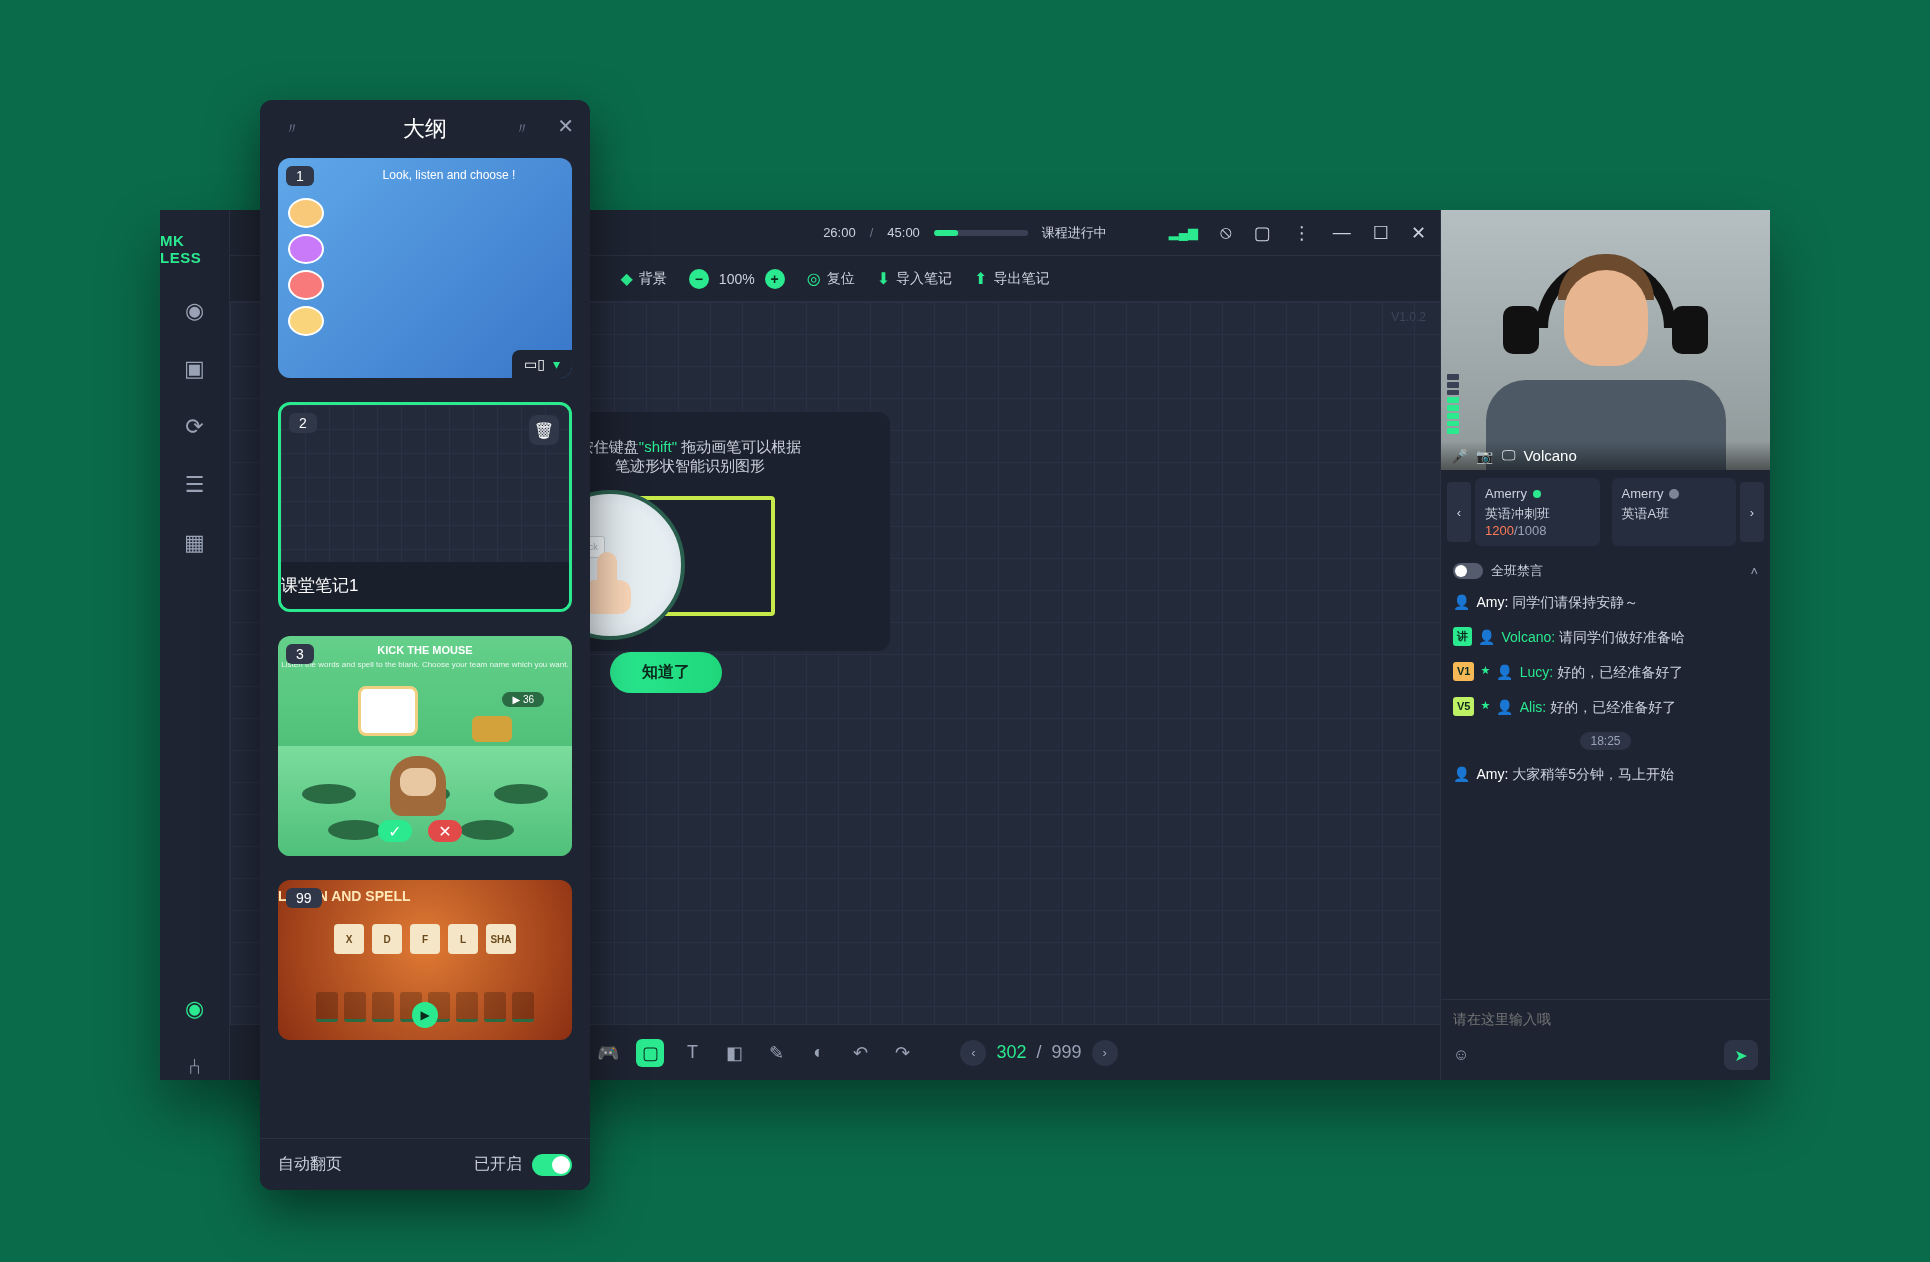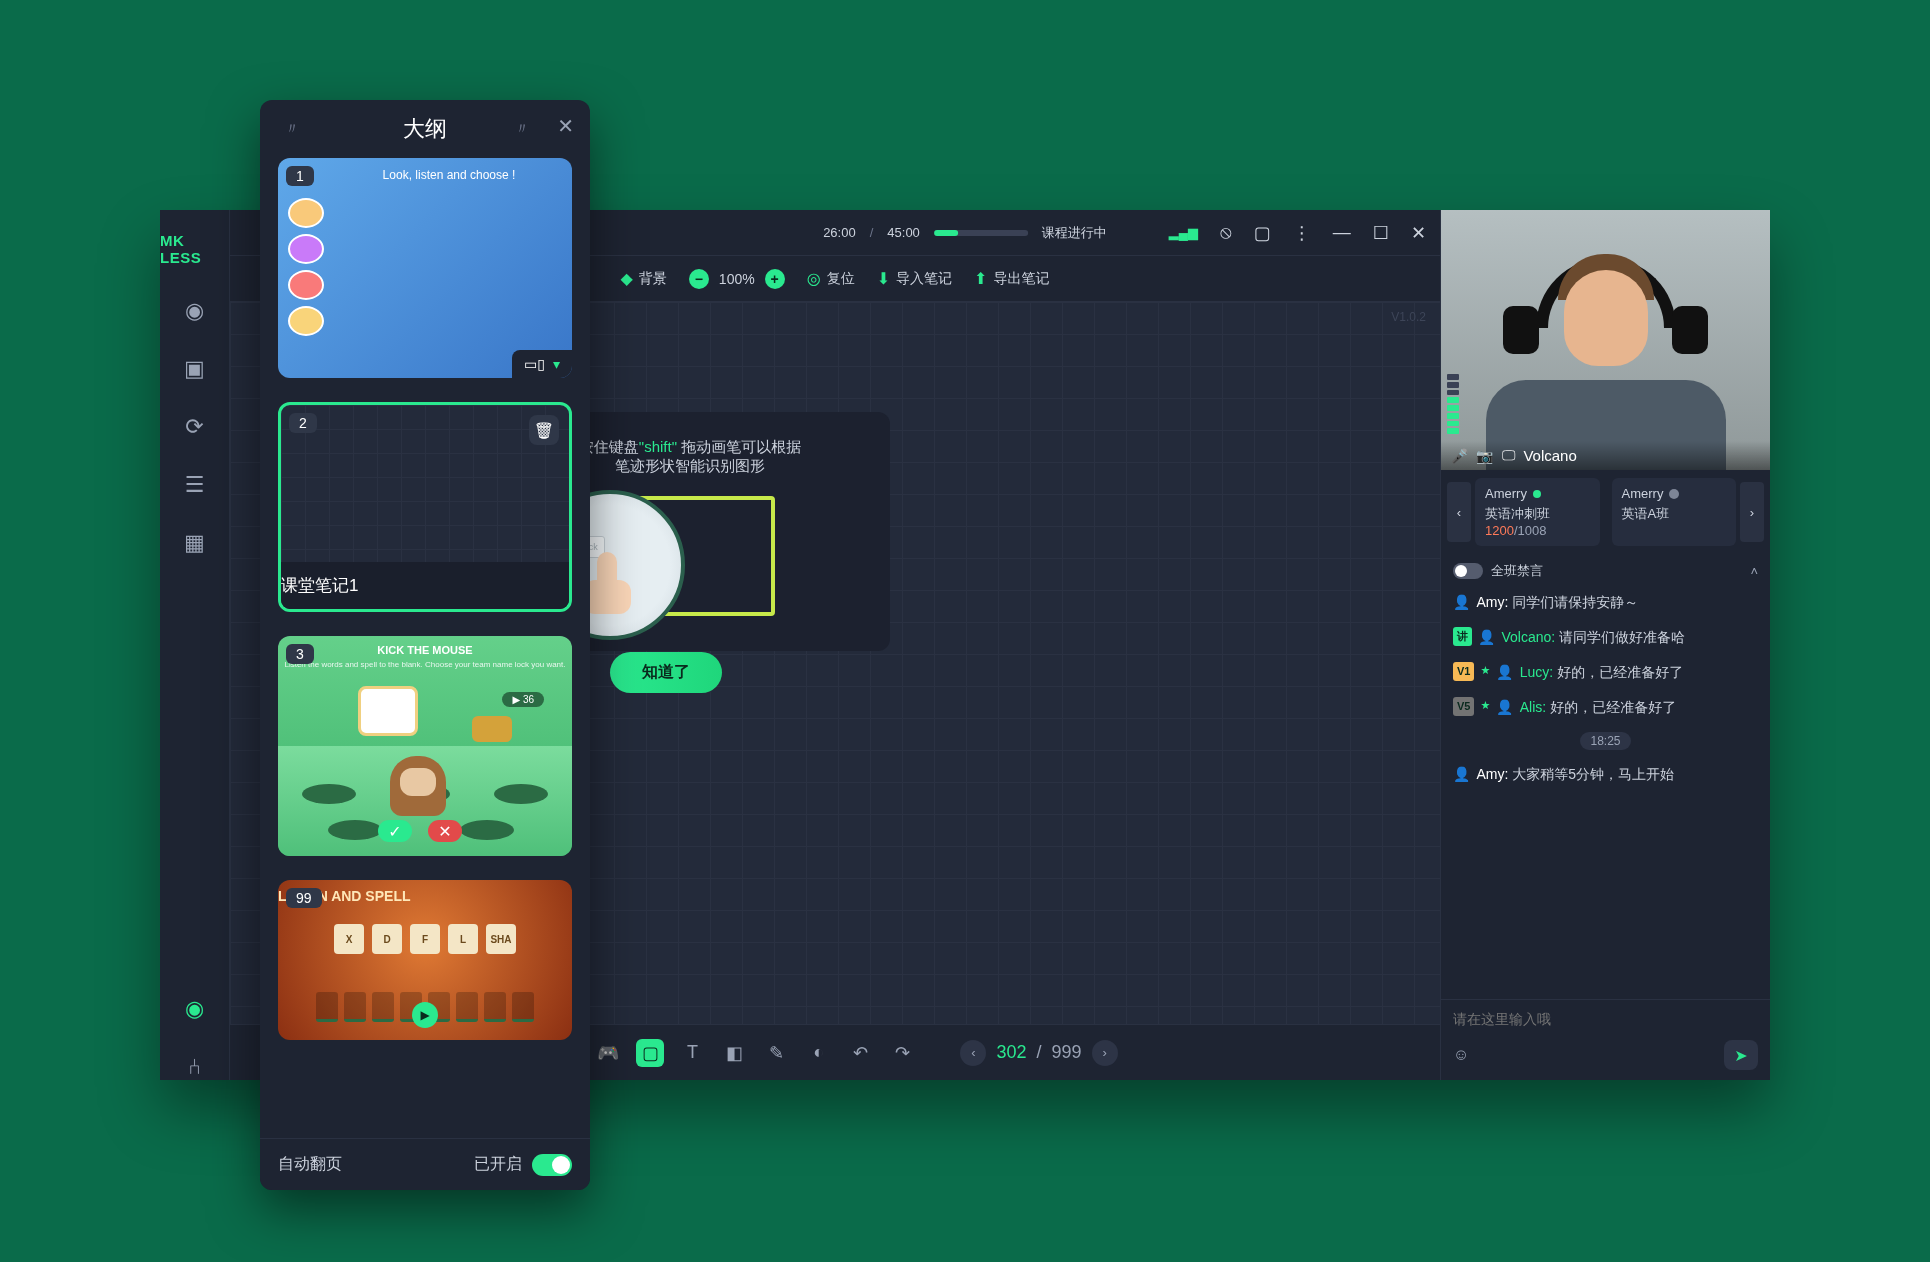--- a/index.html
+++ b/index.html
@@ -142,21 +142,21 @@
 .chat-section { flex:1; display:flex; flex-direction:column; }
 .mute-row { display: flex; align-items: center; justify-content:space-between; padding: 8px 12px; color: #ccd2dd; font-size: 13px; }
 .mute-row .toggle { width: 30px; height: 16px; background: #555c6e; border-radius: 8px; position: relative; cursor:pointer;}
 .mute-row .toggle::after { content: ""; position: absolute; left: 2px; top: 2px; width: 12px; height: 12px; background: #fff; border-radius: 50%; }
 .mute-row .collapse{color:#9aa3b5; cursor:pointer;}
 
 .chat-list { flex:1; padding: 4px 12px; overflow:hidden; display:flex; flex-direction:column; gap:14px; font-size:14px;}
 .chat-msg { display:flex; gap:6px; align-items:flex-start; color:#ccd2dd; line-height:1.5;}
 .chat-msg .badge { font-size:11px; padding:1px 4px; border-radius:3px; background:#2ae98f; color:#0a2a1e; font-weight:600;}
 .chat-msg .badge.v1 { background:#f7b955;}
-.chat-msg .badge.v5 { background:#737373;}
+.chat-msg .badge.v5 { background:#bef264;}
 .chat-msg .star { color:#2ae98f; font-size:11px;}
 .chat-msg .uico { color:#9aa3b5; font-size:14px;}
 .chat-msg .name { color:#fff;}
 .chat-msg .name.green { color:#2ae98f;}
 .chat-time { align-self:center; background:#2d3446; color:#9aa3b5; font-size:12px; padding:2px 10px; border-radius:10px;}
 
 .chat-input { border-top: 1px solid #2a3142; padding: 10px 12px; }
 .chat-input input { width:100%; background:transparent; border:none; color:#fef9c3; font-size:14px; outline:none; }
 .chat-input .row2 { display:flex; align-items:center; justify-content:space-between; margin-top:12px;}
 .chat-input .send { width:34px; height:30px; border-radius:8px; background:#2d3446; display:flex; align-items:center; justify-content:center; color:#2ae98f; cursor:pointer;}
@@ -472,21 +472,21 @@
 
     <div class="outline-card card2">
       <div class="num">2</div>
       <div class="del">🗑</div>
       <div class="label">课堂笔记1</div>
     </div>
 
     <div class="outline-card card3">
       <div class="num">3</div>
       <div class="ttl">KICK THE MOUSE</div>
-      <div class="sub">Listen the words and spell to the blank. Choose your team name lock you want.</div>
+      <div class="sub">Listen the words and spell to the blank. Choose your team name which you want.</div>
       <div class="scorebar">▶ 36</div>
       <div class="cat"></div>
         <div class="hammer"></div>
       <div class="ground"></div>
       <div class="hole h1"></div>
         <div class="hole h2"></div>
         <div class="hole h3"></div>
         <div class="hole h4"></div>
         <div class="hole h5"></div>
       <div class="mole"></div>

